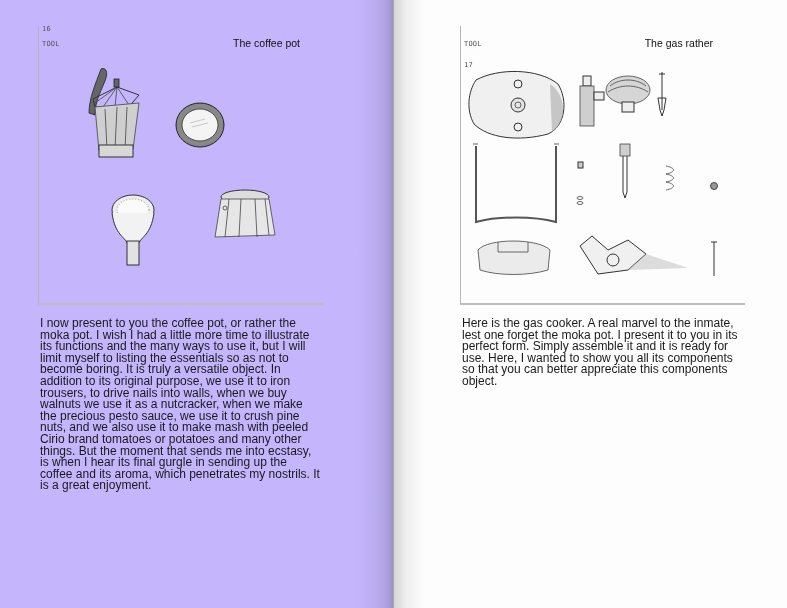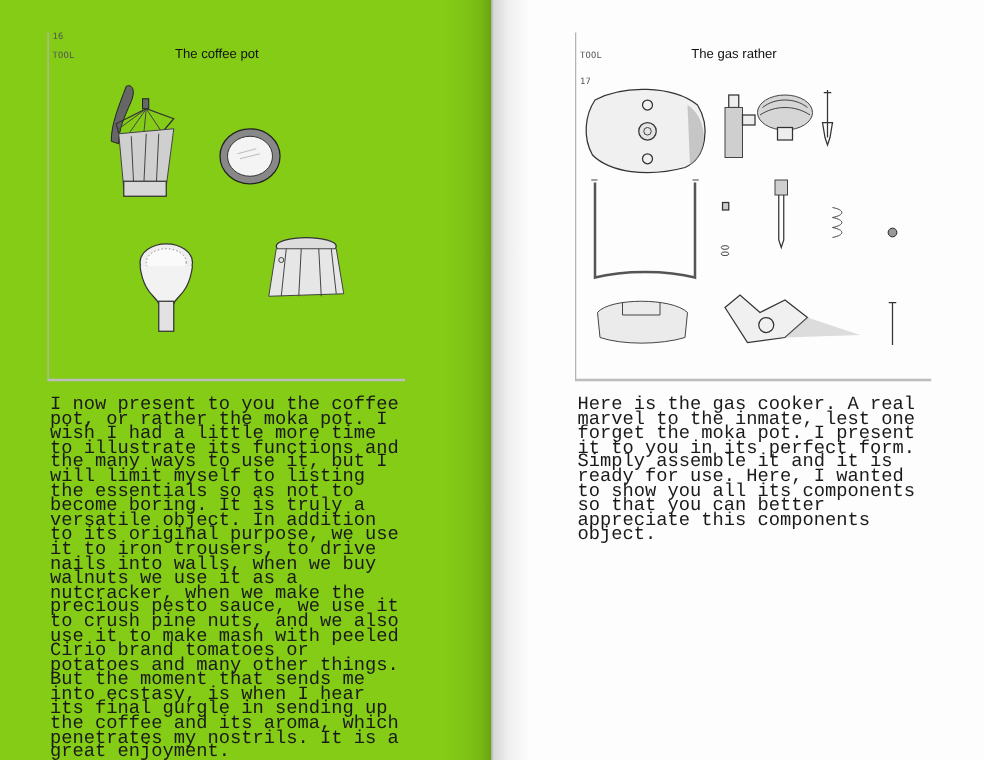--- a/index.html
+++ b/index.html
@@ -1,21 +1,21 @@
 <!DOCTYPE html>
 <html><head>
 <meta charset="utf-8">
 <style>
   html, body { margin: 0; padding: 0; }
   body {
     width: 787px; height: 608px; position: relative; overflow: hidden;
     background: #fdfdfd;
     font-family: "Liberation Serif", serif;
   }
-  .page { position: absolute; top: 0; height: 608px; background: #84cc16; }
+  .page { position: absolute; top: 0; height: 608px; background: #c4b5fd; }
   .page.left { left: 0; width: 393px; }
   .page.right { left: 393px; width: 394px; }
   .gutter-left {
     position: absolute; left: 355px; top: 0; width: 38px; height: 608px;
     background: linear-gradient(to right, rgba(0,0,0,0) 0%, rgba(0,0,0,0.03) 40%, rgba(0,0,0,0.10) 80%, rgba(0,0,0,0.20) 100%);
   }
   .spine {
     position: absolute; left: 393px; top: 0; width: 1px; height: 608px; background: #a8a8a8;
   }
   .gutter-right {
@@ -24,24 +24,24 @@
   }
   .frame {
     position: absolute; border-left: 1px solid #b5b5b5; border-bottom: 2px solid #bdbdbd;
   }
   .pagenum, .section {
     position: absolute; font-family: "DejaVu Sans Mono", monospace; font-size: 7px; color: #555;
     letter-spacing: 0.2px;
   }
   .title {
     position: absolute; font-family: "Liberation Sans", sans-serif; font-size: 10.5px; color: #111;
-    text-align: left;
+    text-align: right;
   }
   .body-text {
-    position: absolute; font-family: Liberation Mono, monospace; font-size: 15px; line-height: 11.6px;
+    position: absolute; font-family: Liberation Sans, sans-serif; font-size: 12px; line-height: 11.6px;
     color: #1a1a1a; margin: 0;
   }
   svg { position: absolute; overflow: visible; }
   .ink { fill: none; stroke: #333; stroke-width: 1; }
   .ink2 { fill: none; stroke: #444; stroke-width: 0.8; }
   .hatch { fill: #cfcfcf; stroke: #444; stroke-width: 0.8; }
   .dark { fill: #666; stroke: #222; stroke-width: 0.8; }
 </style>
 </head>
 <body>

